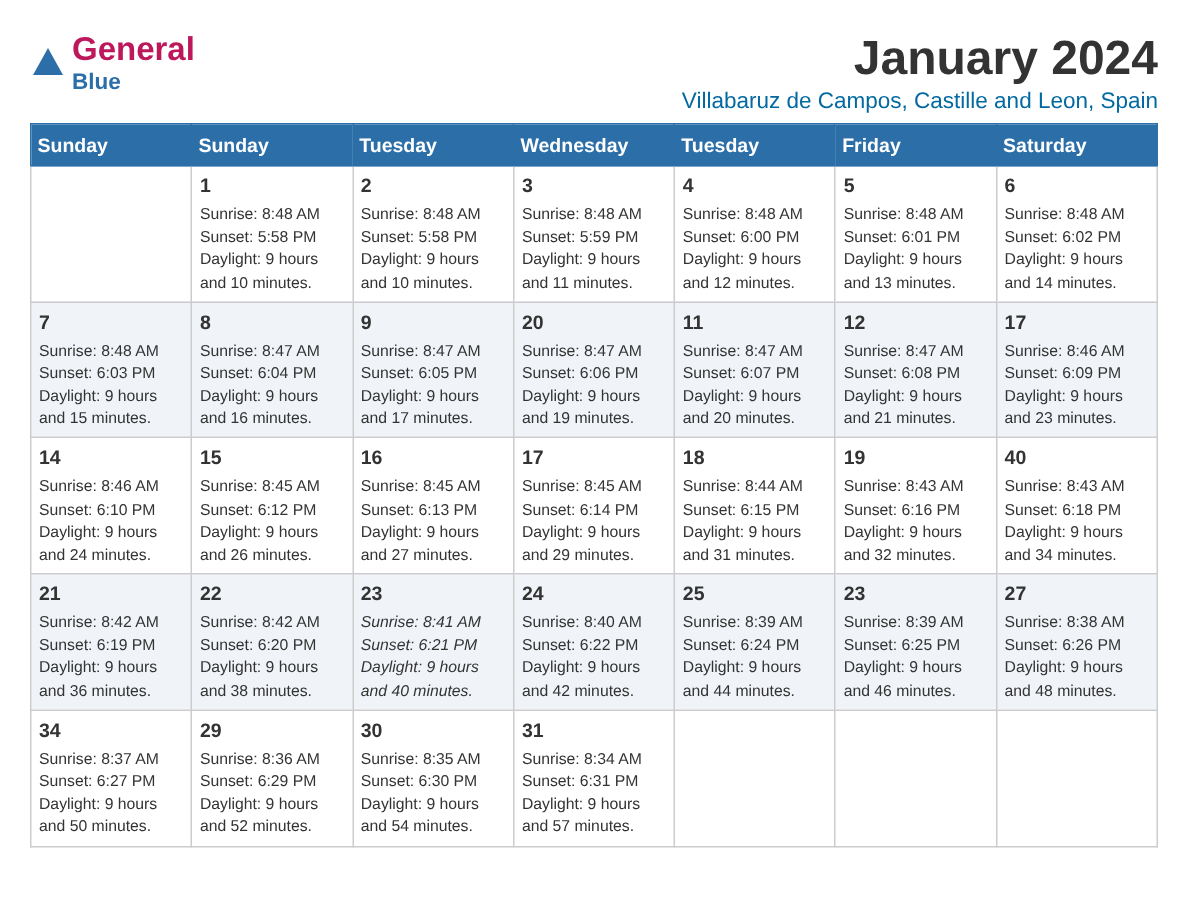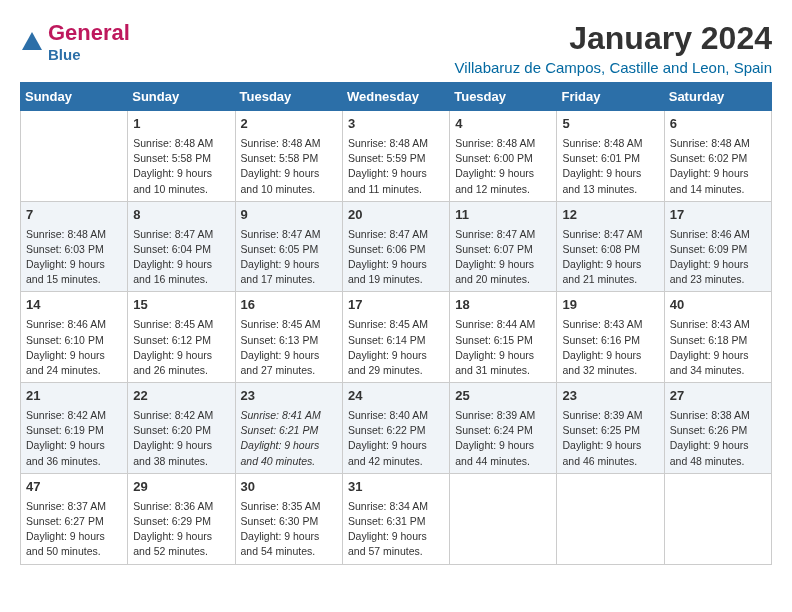--- a/index.html
+++ b/index.html
@@ -313,21 +313,21 @@
         <td>
           <span class="day-num">27</span>
           <div class="cell-content" style="white-space: pre-line;">Sunrise: 8:38 AM
 Sunset: 6:26 PM
 Daylight: 9 hours
 and 48 minutes.</div>
         </td>
       </tr>
       <tr>
         <td>
-          <span class="day-num">47</span>
+          <span class="day-num">34</span>
           <div class="cell-content" style="white-space: pre-line;">Sunrise: 8:37 AM
 Sunset: 6:27 PM
 Daylight: 9 hours
 and 50 minutes.</div>
         </td>
         <td>
           <span class="day-num">29</span>
           <div class="cell-content" style="white-space: pre-line;">Sunrise: 8:36 AM
 Sunset: 6:29 PM
 Daylight: 9 hours

